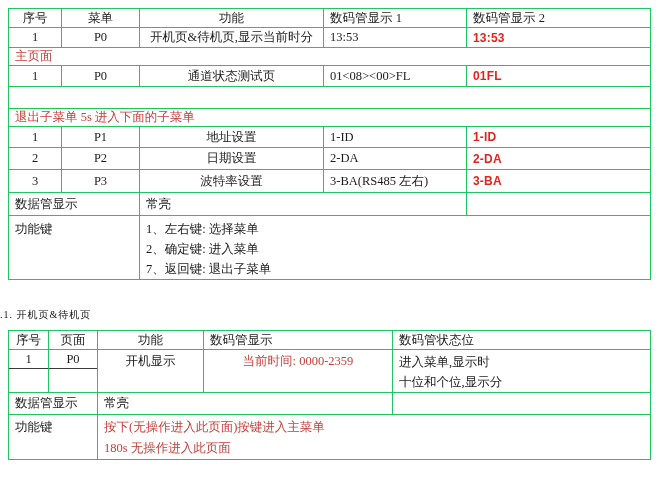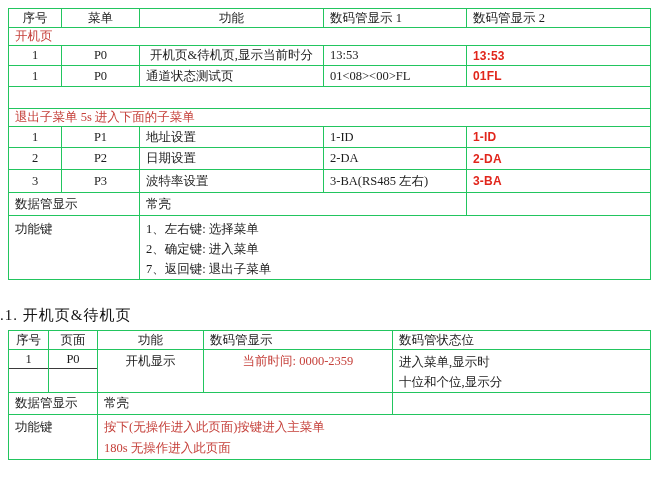--- a/index.html
+++ b/index.html
@@ -17,21 +17,21 @@
     padding:0 6px;
     font-weight:normal;
     overflow:hidden;white-space:nowrap;
     vertical-align:middle;
   }
   .t1{margin-top:8px;width:642px;}
   .t2{width:642px;}
 
   .ac{text-align:center;}
   .al{text-align:left;}
-  .ar{text-align:left;}
+  .ar{text-align:center;}
 
   .red{color:#c5403a;}               
   .disp{
     font-family:"Liberation Sans","DejaVu Sans",sans-serif;
     font-weight:700;font-size:12px;color:#e1251b;
     letter-spacing:0.2px;
   }
 
   
   .t1 .hrow{height:19px;}
@@ -64,21 +64,21 @@
   .t2 .tuberow{height:22px;}
   .t2 .fnrow{height:45px;}
   .t2 .fnrow td{vertical-align:top;}
   .t2 .fn-label{padding-top:3px;line-height:18px;}
   .t2 .fn-lines{padding-top:2px;}
   .t2 .fn-lines div{line-height:21px;}
 
   .heading{
     margin:26px 4px 6px 0;
     padding-left:0;
-    font-size:15px;color:#111;
+    font-size:10px;color:#111;
     letter-spacing:1px;
     line-height:18px;
   }
 </style>
 </head>
 <body>
 
 <div class="page">
 
   <table class="t1">
@@ -90,29 +90,29 @@
         <col style="width:184px">
     </colgroup>
     <tbody>
         <tr class="hrow">
       <th class="ac">序号</th>
       <th class="ac">菜单</th>
       <th class="ac">功能</th>
       <th class="al">数码管显示 1</th>
       <th class="al">数码管显示 2</th>
     </tr>
-    <tr class="secrow">
-      <td class="al red" colspan="5">开机页</td>
-    </tr>
     <tr class="r-std">
       <td class="ac">1</td>
       <td class="ac">P0</td>
       <td class="ac">开机页&amp;待机页,显示当前时分</td>
       <td class="al">13:53</td>
       <td class="al disp">13:53</td>
+    </tr>
+    <tr class="secrow">
+      <td class="al red" colspan="5">主页面</td>
     </tr>
     <tr class="r-ch">
       <td class="ac">1</td>
       <td class="ac">P0</td>
       <td class="ar">通道状态测试页</td>
       <td class="al">01&lt;08&gt;&lt;00&gt;FL</td>
       <td class="al disp">01FL</td>
     </tr>
     <tr class="emptyrow">
       <td colspan="5"></td>

